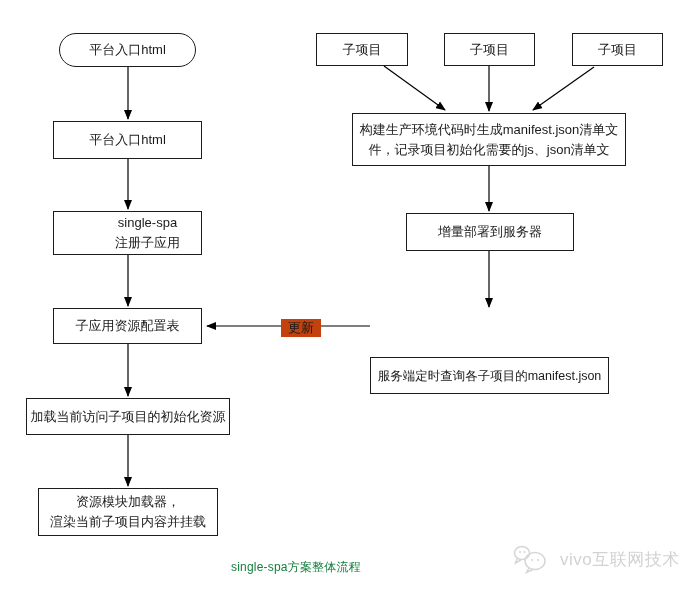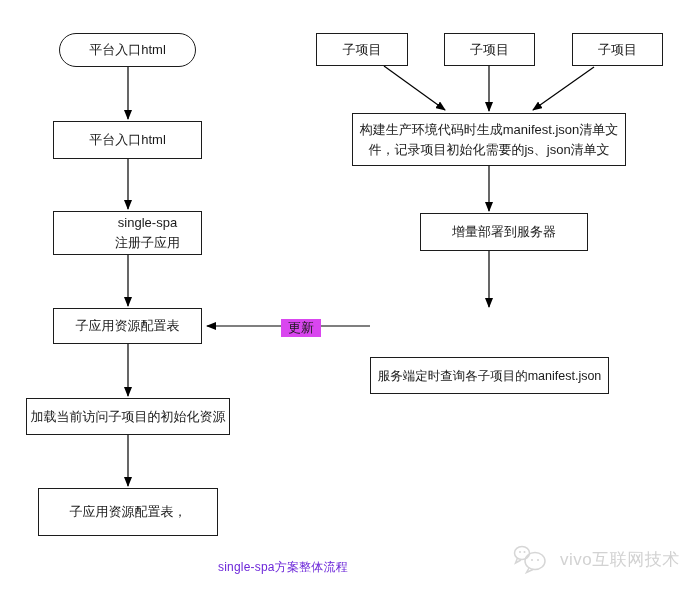--- a/index.html
+++ b/index.html
@@ -30,29 +30,29 @@
   #n-start   {left:59px;  top:33px;  width:137px; height:34px; border-radius:17px;}
   #n-loader  {left:53px;  top:121px; width:149px; height:38px;}
   #n-register{left:53px;  top:211px; width:149px; height:44px;padding-left:40px;}
   #n-config  {left:53px;  top:308px; width:149px; height:36px;}
   #n-loadinit{left:26px;  top:398px; width:204px; height:37px;}
   #n-unload  {left:38px;  top:488px; width:180px; height:48px;}
   #n-sub1    {left:316px; top:33px;  width:92px;  height:33px;}
   #n-sub2    {left:444px; top:33px;  width:91px;  height:33px;}
   #n-sub3    {left:572px; top:33px;  width:91px;  height:33px;}
   #n-manifest{left:352px; top:113px; width:274px; height:53px; white-space:normal;}
-  #n-deploy  {left:420px; top:213px; width:168px; height:38px;}
+  #n-deploy  {left:406px; top:213px; width:168px; height:38px;}
   #n-query   {left:370px; top:309px; width:239px; height:37px; font-size:12.5px;margin-top:48px;}
   .edge-label{
     position:absolute;left:281px;top:319px;width:40px;
-    text-align:center;font-size:13px;background:#d946ef;
+    text-align:center;font-size:13px;background:#c2410c;
   }
   .caption{
-    position:absolute;left:218px;top:559px;
-    font-size:12px;letter-spacing:0.2px;color:#6d28d9;
+    position:absolute;left:231px;top:559px;
+    font-size:12px;letter-spacing:0.2px;color:#15803d;
   }
   .watermark{
     position:absolute;left:512px;top:544px;
     display:flex;align-items:center;
     color:#d2d2d2;
   }
   .watermark .wm-text{
     font-size:17px;letter-spacing:0.5px;margin-left:12px;
     text-shadow:0 1px 0 #ffffff;
   }
@@ -101,21 +101,22 @@
 
   <div class="node" id="n-loadinit">
     <span>加载当前访问子项目的初始化资源</span>
   </div>
 
   <div class="node" id="n-config">
     <span>子应用资源配置表</span>
   </div>
 
   <div class="node" id="n-unload">
-    <span>子应用资源配置表，</span>
+    <span>资源模块加载器，</span>
+    <span>渲染当前子项目内容并挂载</span>
   </div>
 
   <div class="node" id="n-sub1">
     <span>子项目</span>
   </div>
 
   <div class="node" id="n-sub2">
     <span>子项目</span>
   </div>
 

